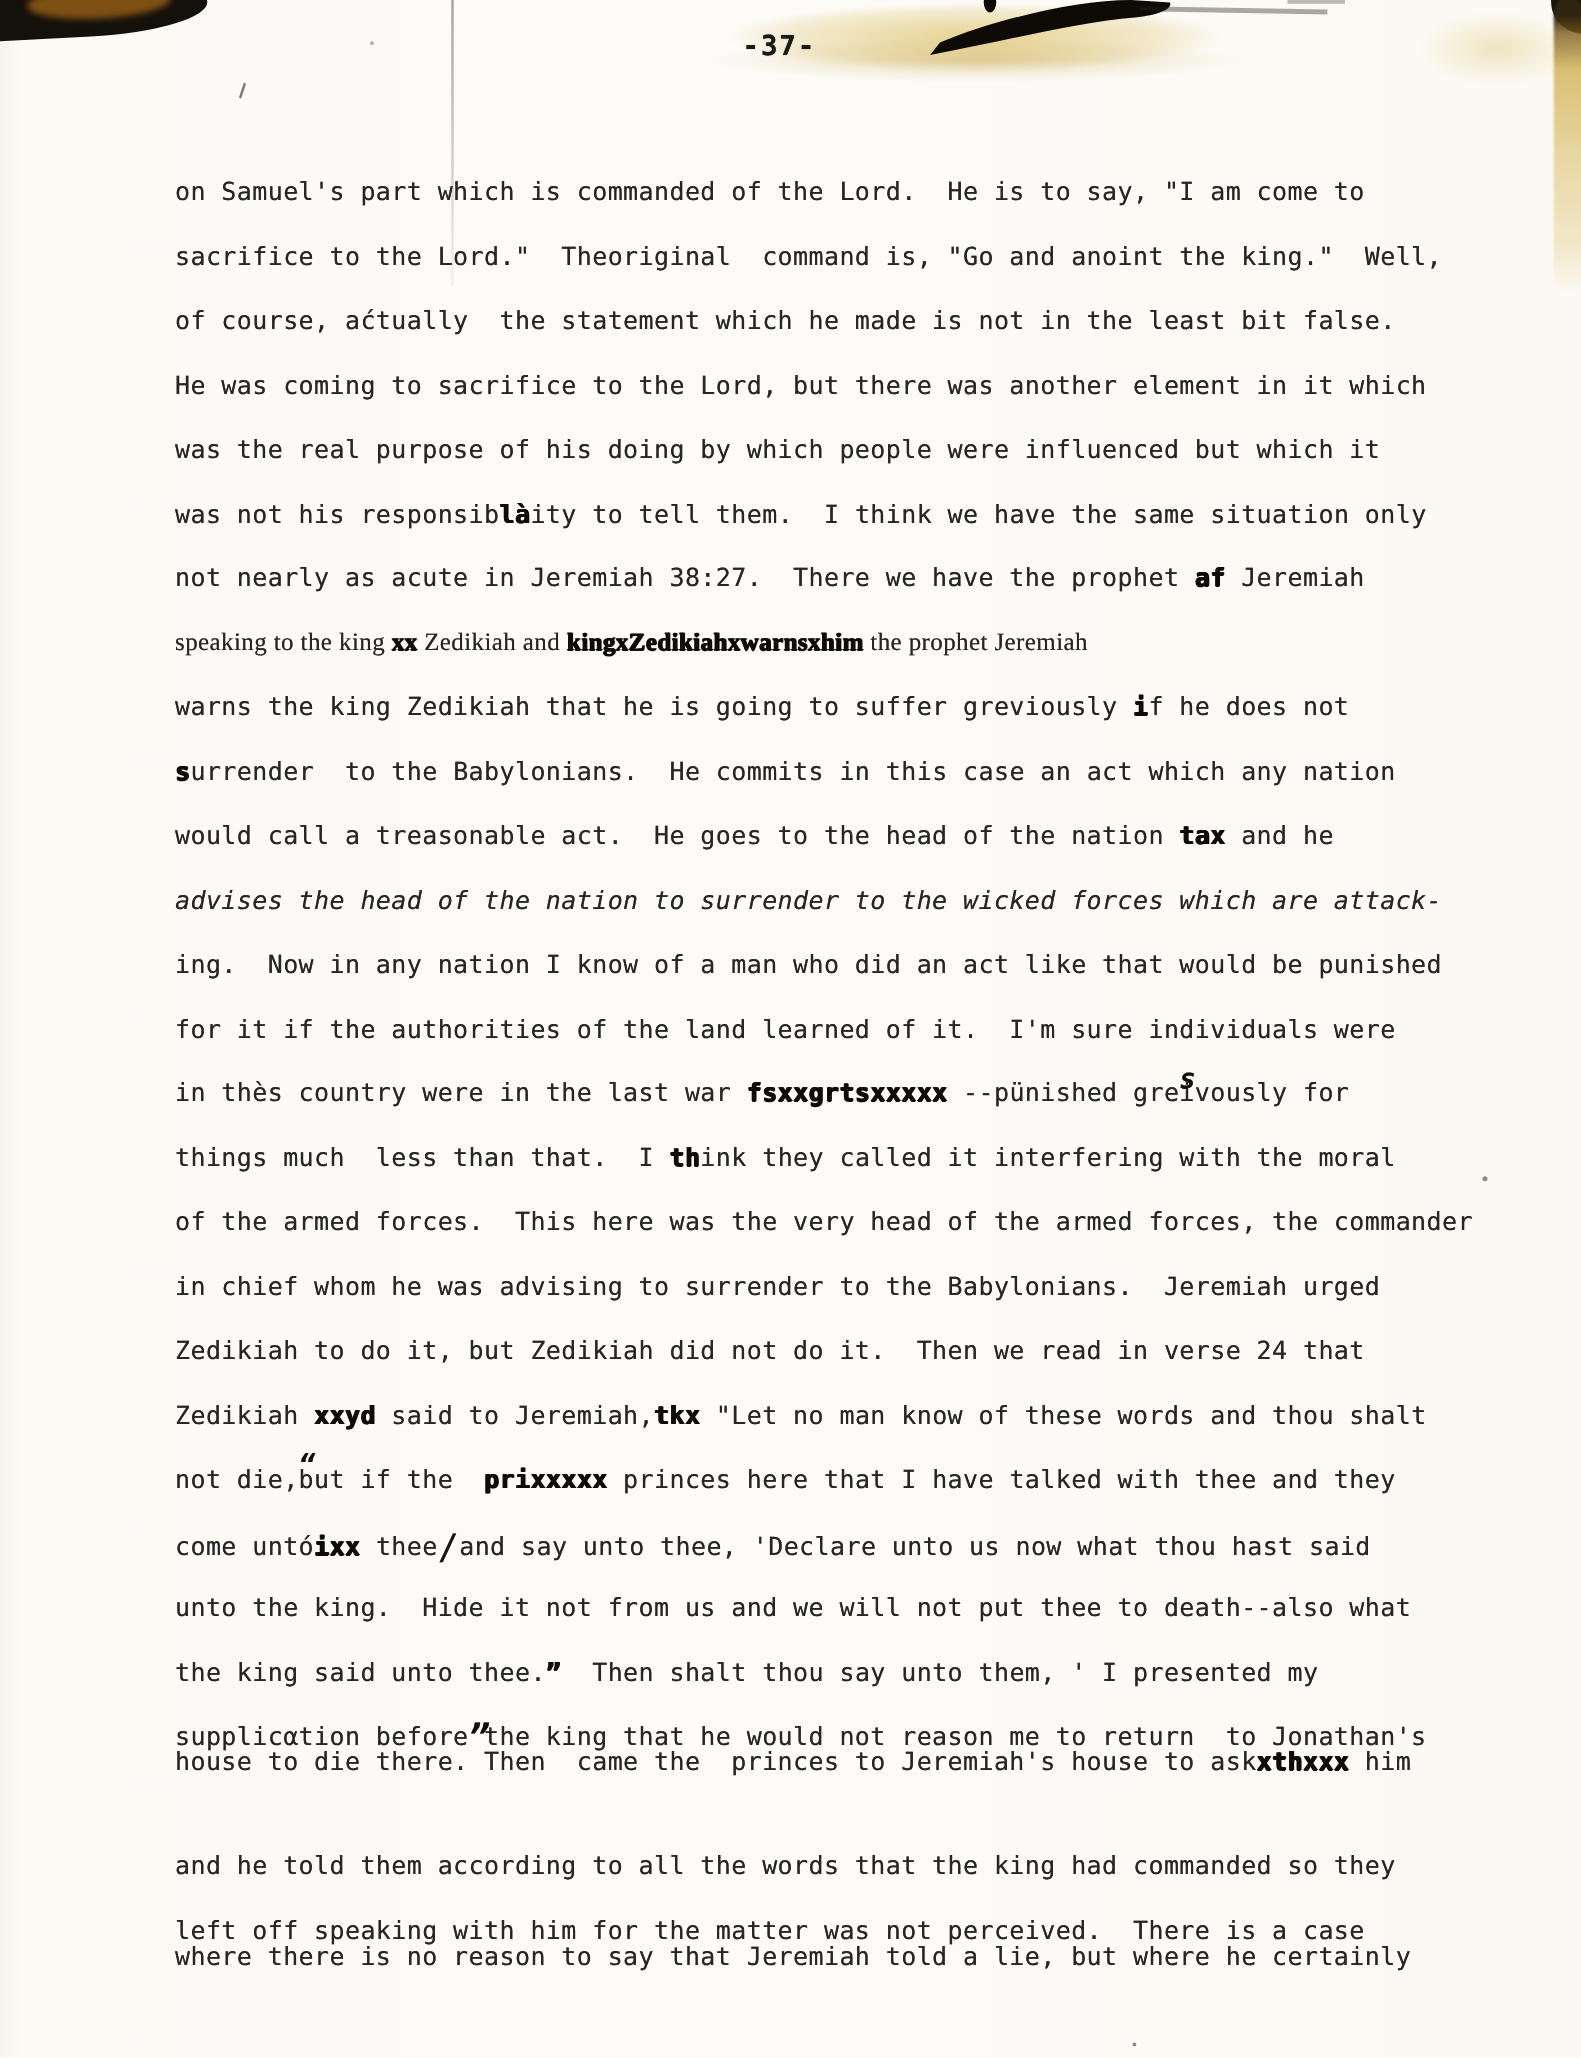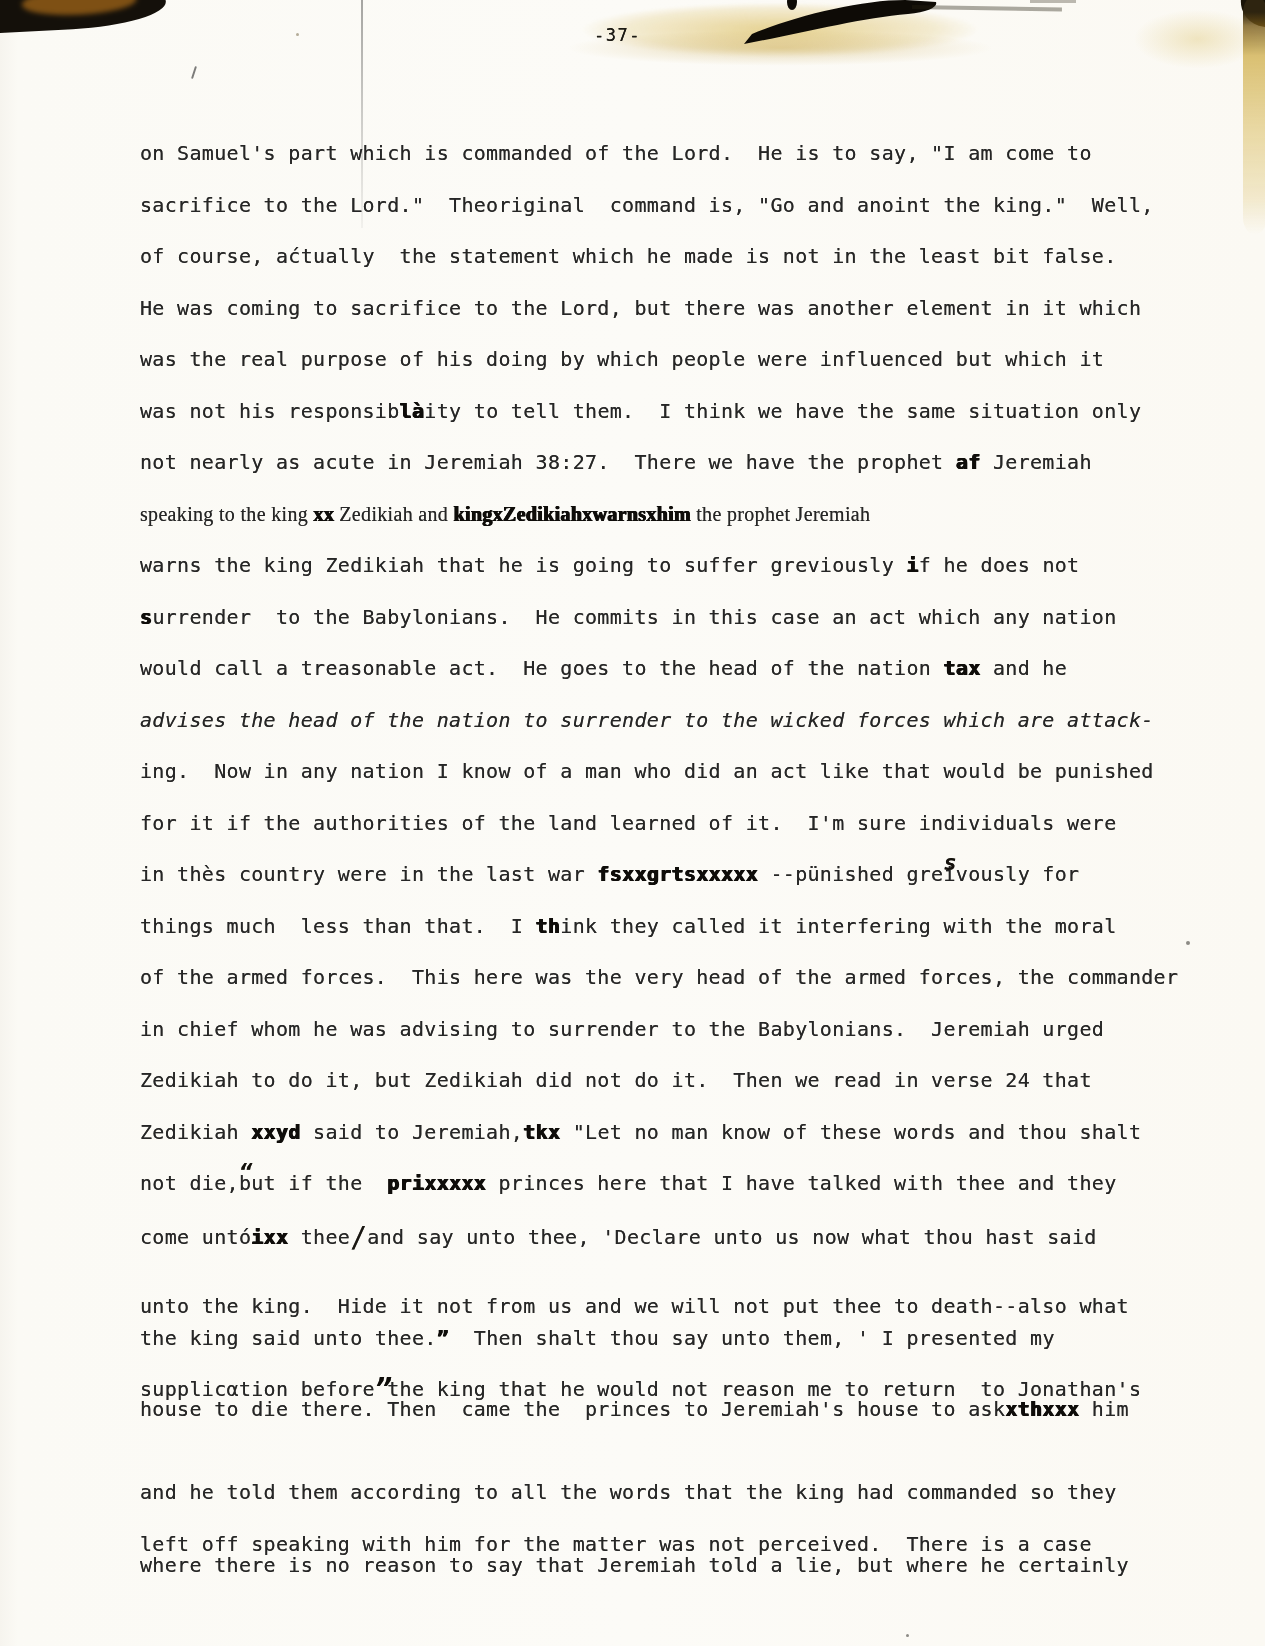--- a/index.html
+++ b/index.html
@@ -27,21 +27,21 @@
     position:relative;top:-11px;display:inline-block;width:0;overflow:visible;
     font-weight:bold;font-style:italic;font-size:22px;color:#14110c;
   }
   .supbig{
     position:relative;top:-17px;display:inline-block;width:0;overflow:visible;
     font-weight:bold;font-size:28px;color:#0f0d0a;font-style:italic;
   }
   .slash{font-size:28px;position:relative;top:3px;color:#1a1712;}
   .pageno{
     position:absolute;left:594px;top:25px;
-    font-size:17px;font-weight:normal;letter-spacing:1.5px;color:#1c1a14;
+    font-size:22px;font-weight:bold;letter-spacing:1.5px;color:#1c1a14;
     text-shadow:0 0 .6px #1c1a14;
   }
   
   .decor{position:absolute;pointer-events:none;}
   .blot-tl{
     left:-16px;top:-15px;width:182px;height:44px;background:#14100a;
     border-radius:12px 65% 70% 18px;transform:rotate(-3deg);
   }
   .blot-tl-brown{
     left:38px;top:4px;width:115px;height:26px;background:rgba(152,96,22,.8);
@@ -126,21 +126,21 @@
       <div class="line" style="top: 759px;"><span>ing.  Now in any nation I know of a man who did an act like that would be punished</span></div>
       <div class="line" style="top: 810.5px; text-align: right;"><span>for it if the authorities of the land learned of it.  I'm sure individuals were</span></div>
       <div class="line" style="top: 862px;"><span>in thès country were in the last war </span><span class="ov">fsxxgrtsxxxxx</span><span> --pünished gre</span><span class="sup">s</span><span>ivously for</span></div>
       <div class="line" style="top: 913.5px;"><span>things much  less than that.  I </span><span class="ov">th</span><span>ink they called it interfering with the moral</span></div>
       <div class="line" style="top: 965px;"><span>of the armed forces.  This here was the very head of the armed forces, the commander</span></div>
       <div class="line" style="top: 1016.5px;"><span>in chief whom he was advising to surrender to the Babylonians.  Jeremiah urged</span></div>
       <div class="line" style="top: 1068px;"><span>Zedikiah to do it, but Zedikiah did not do it.  Then we read in verse 24 that</span></div>
       <div class="line" style="top: 1119.5px;"><span>Zedikiah </span><span class="ov">xxyd</span><span> said to Jeremiah,</span><span class="ov">tkx</span><span> "Let no man know of these words and thou shalt</span></div>
       <div class="line" style="top: 1171px;"><span>not die,</span><span class="sup">“</span><span>but if the  </span><span class="ov">prixxxxx</span><span> princes here that I have talked with thee and they</span></div>
       <div class="line" style="top: 1222.5px;"><span>come untó</span><span class="ov">ixx</span><span> thee</span><span class="slash">/</span><span>and say unto thee, 'Declare unto us now what thou hast said</span></div>
-      <div class="line" style="top: 1274px; margin-top: 20px;"><span>unto the king.  Hide it not from us and we will not put thee to death--also what</span></div>
+      <div class="line" style="top: 1274px;"><span>unto the king.  Hide it not from us and we will not put thee to death--also what</span></div>
       <div class="line" style="top: 1325.5px;"><span>the king said unto thee.</span><span class="ov">”</span><span>  Then shalt thou say unto them, ' I presented my</span></div>
       <div class="line" style="top: 1377px;"><span>supplicαtion before the king that he would not reason me to return  to Jonathan's</span></div>
       <div class="line" style="top: 1395px;"><span>house to die there.</span><span class="supbig">”</span><span> Then  came the  princes to Jeremiah's house to ask</span><span class="ov">xthxxx</span><span> him</span></div>
       <div class="line" style="top: 1480px;"><span>and he told them according to all the words that the king had commanded so they</span></div>
       <div class="line" style="top: 1531.5px;"><span>left off speaking with him for the matter was not perceived.  There is a case</span></div>
       <div class="line" style="top: 1553px;"><span>where there is no reason to say that Jeremiah told a lie, but where he certainly</span></div>
     </div>
 
 </div>
 

